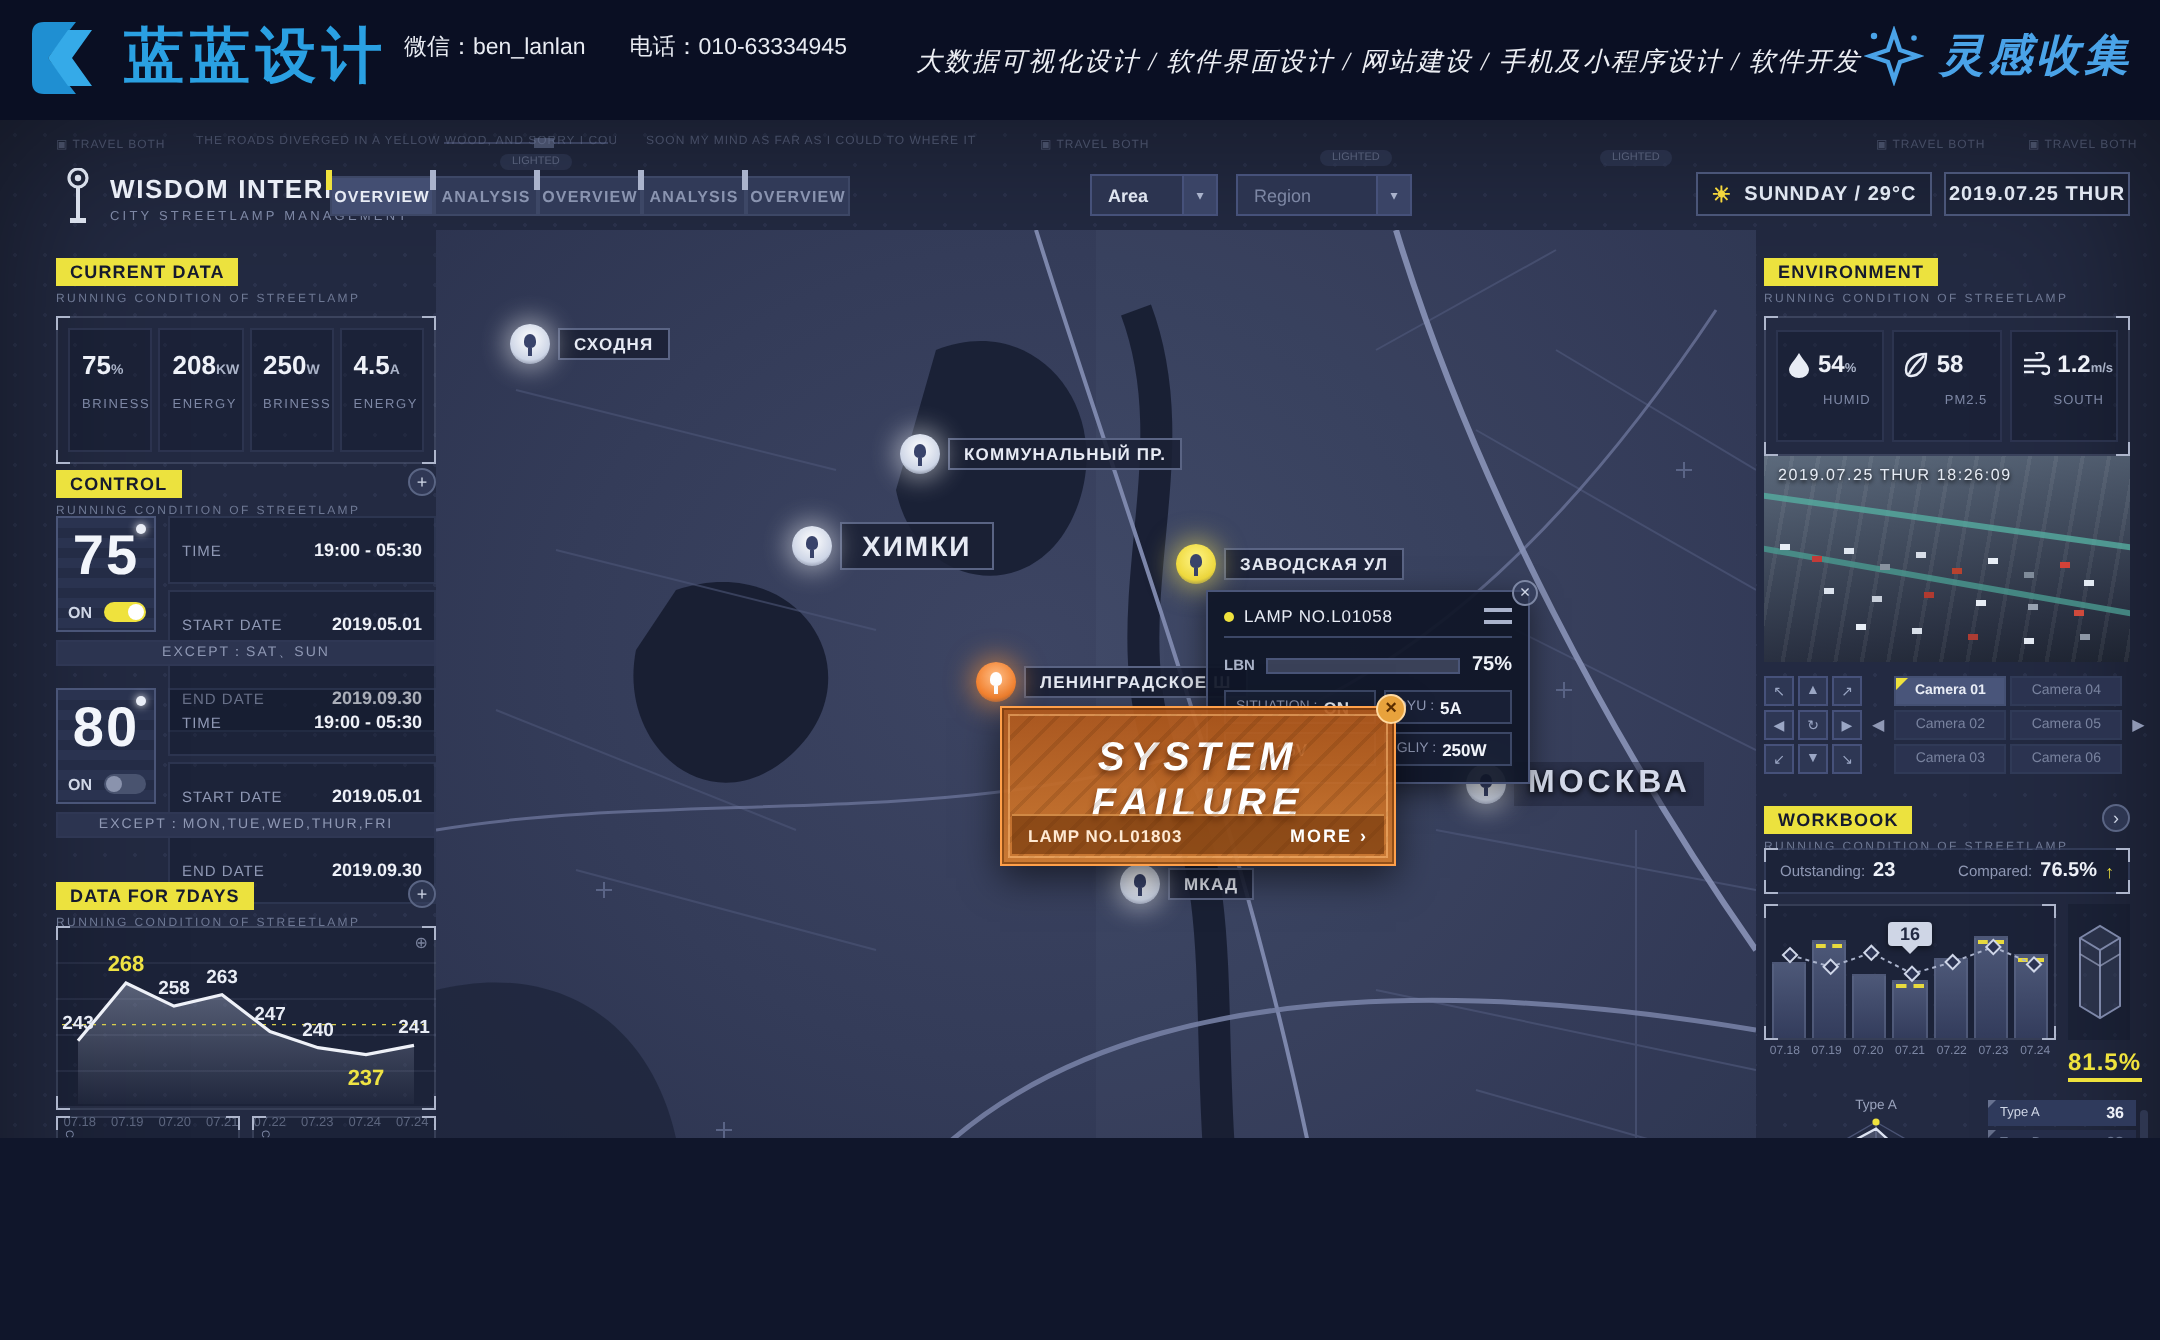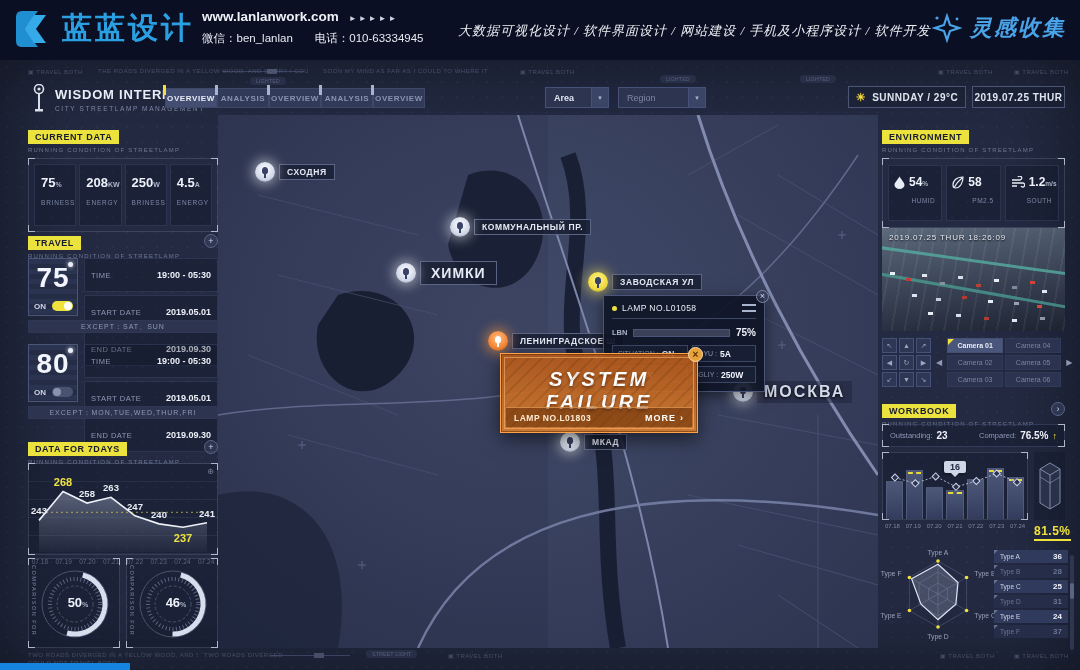--- a/index.html
+++ b/index.html
@@ -1,17 +1,17 @@
 <!DOCTYPE html>
 <html><head>
 <meta charset="utf-8">
 <style>
 *{margin:0;padding:0;box-sizing:border-box}
 html,body{width:1080px;height:670px;background:#10162b;font-family:"Liberation Sans",sans-serif}
-.stage{position:relative;width:1080px;height:670px;overflow:hidden}
+.stage{position:relative;width:1080px;height:569px;overflow:hidden}
 
 
 .banner{position:absolute;left:0;top:0;width:1080px;height:60px;background:#0a0f23;z-index:50}
 .logo{position:absolute;left:12px;top:8px;display:flex;align-items:center}
 .logo-text{font-size:30px;font-weight:bold;color:#2aa0e2;letter-spacing:3px;margin-left:8px}
 .contact{position:absolute;left:202px;top:9px;color:#eef1f7}
 .site{font-size:13.5px;font-weight:bold}
 .site .arrows{font-size:8px;letter-spacing:2px;color:#cfd6e2;margin-left:10px;font-weight:normal}
 .line2{font-size:11.5px;margin-top:7px;display:flex;gap:22px;color:#e8ebf2}
 .services{position:absolute;left:458px;top:22px;font-family:"Liberation Serif",serif;font-style:italic;font-size:13px;color:#eceef3;letter-spacing:1px}
@@ -217,21 +217,20 @@
 
   <header class="banner">
     <div class="logo">
       <svg width="42" height="40" viewBox="0 0 42 40">
         <path d="M4 8 Q4 2 10 2 L26 2 L12 20 L26 38 L10 38 Q4 38 4 32 Z" fill="#1f8fd2"></path>
         <path d="M22 6 L34 6 L24 20 L34 34 L22 34 L12 20 Z" fill="#35aae8"></path>
       </svg>
       <span class="logo-text">蓝蓝设计</span>
     </div>
     <div class="contact">
-      <div class="site"><span>www.lanlanwork.com</span><span class="arrows">►►►►►</span></div>
       <div class="line2">
         <span>微信：ben_lanlan</span>
         <span>电话：010-63334945</span>
       </div>
     </div>
     <div class="services">大数据可视化设计 / 软件界面设计 / 网站建设 / 手机及小程序设计 / 软件开发</div>
     <div class="collect">
       <svg width="30" height="30" viewBox="0 0 30 30">
         <path d="M15 3 L18 12 L27 15 L18 18 L15 27 L12 18 L3 15 L12 12 Z" fill="none" stroke="#4aa3e8" stroke-width="2.2"></path>
         <circle cx="5" cy="5" r="1.6" fill="#4aa3e8"></circle>
@@ -408,21 +407,21 @@
             </div>
           <div class="dcard">
               <div class="dval"><span>4.5</span><i>A</i></div>
               <div class="dlab">ENERGY</div>
             </div>
         </div>
       </div>
     </div>
 
     <div class="panel" style="left:28px;top:172px;height:190px">
-      <span class="chip">TRAVEL</span>
+      <span class="chip">CONTROL</span>
       <span class="circle-btn">+</span>
       <div class="sub">RUNNING CONDITION OF STREETLAMP</div>
 
       <div class="ctl-grp" style="top:26px;width:190px">
         <div class="numbox">
           <span class="lampdot"></span>
           <div class="n">75</div>
           <div class="onrow">
               <b>ON</b>
               <span class="tog on">

